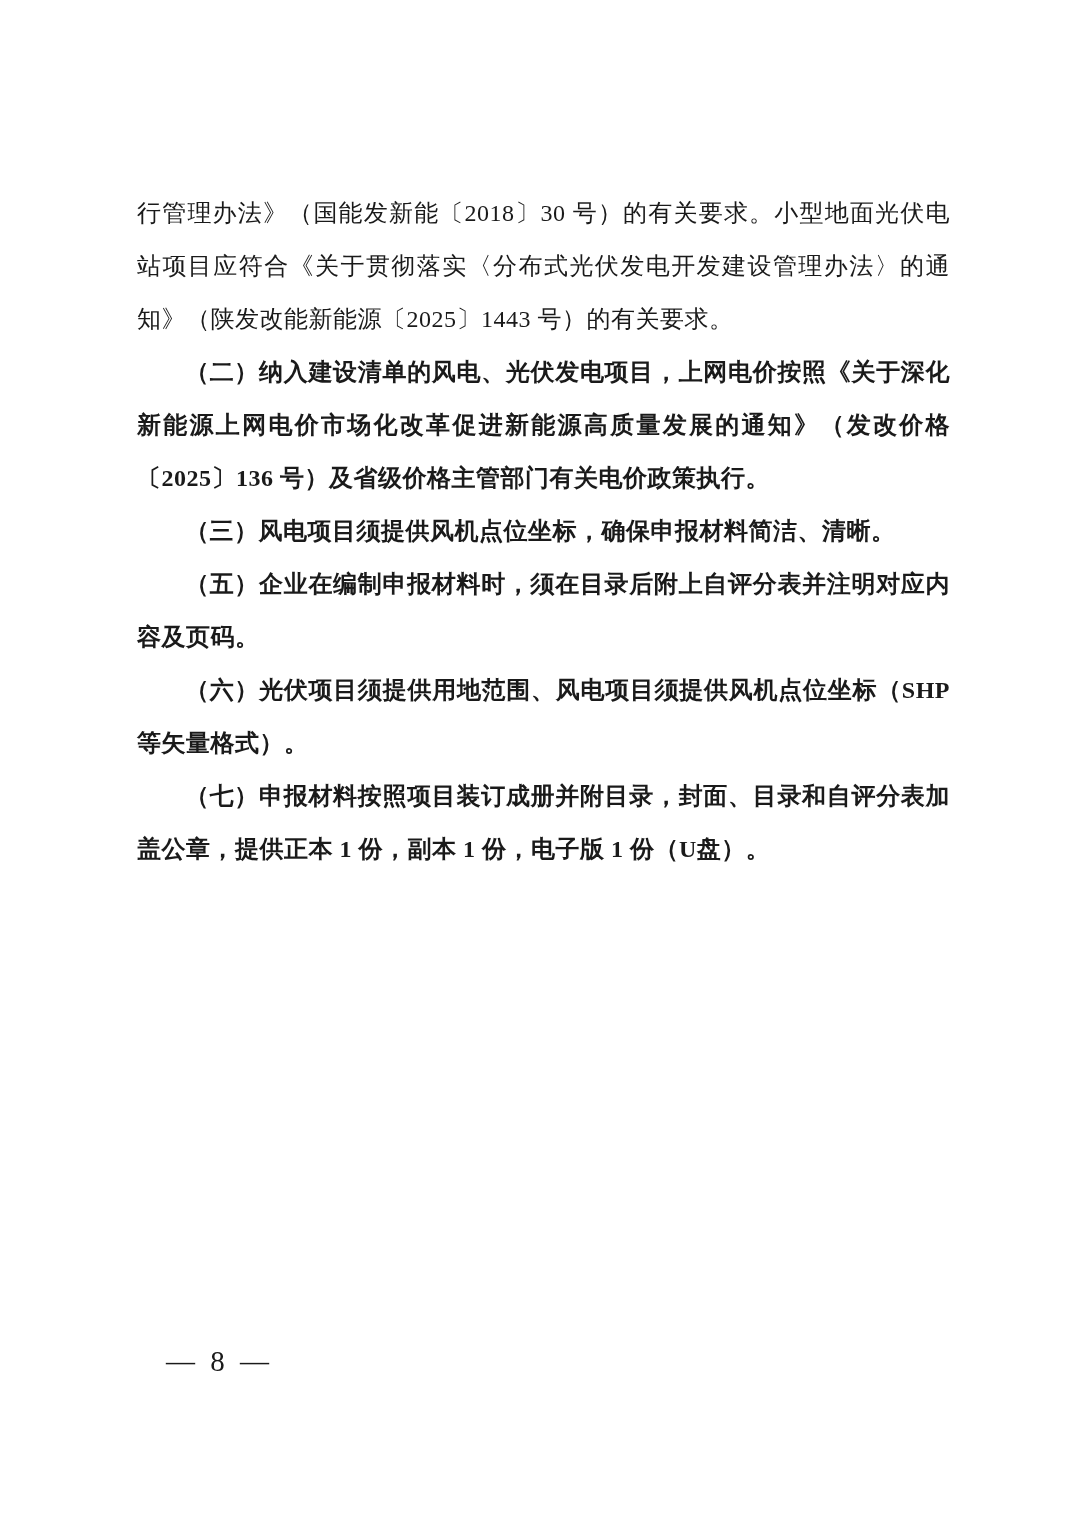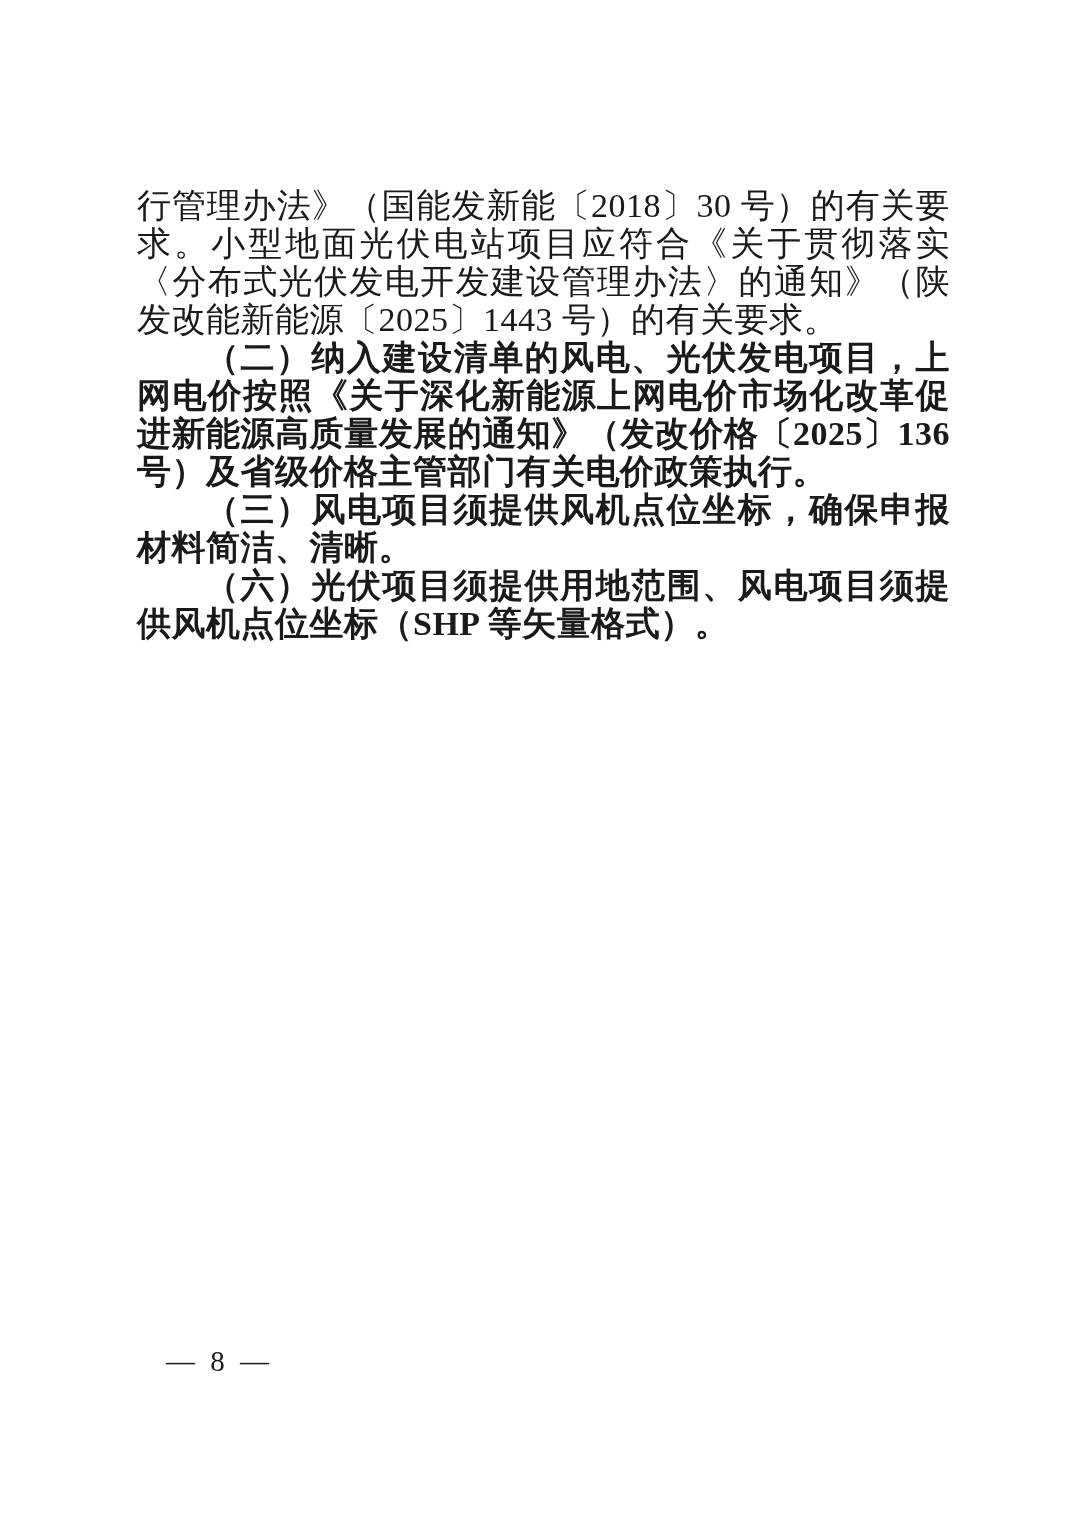--- a/index.html
+++ b/index.html
@@ -15,22 +15,22 @@
     background: #ffffff;
     overflow: hidden;
     font-family: "Liberation Serif", serif;
     color: #1a1a1a;
   }
   .body-text {
     position: absolute;
     left: 137px;
     top: 187px;
     width: 813px;
-    font-size: 34px;
-    line-height: 38px;
+    font-size: 24px;
+    line-height: 53px;
     text-align: justify;
     letter-spacing: 0.5px;
   }
   .body-text p {
     margin: 0;
     padding: 0;
   }
   .body-text p.indent {
     text-indent: 2em;
     font-weight: bold;
@@ -47,20 +47,22 @@
 </style>
 </head>
 <body>
 
 <main class="page">
 
   <section class="body-text">
     <p>行管理办法》（国能发新能〔2018〕30 号）的有关要求。小型地面光伏电站项目应符合《关于贯彻落实〈分布式光伏发电开发建设管理办法〉的通知》（陕发改能新能源〔2025〕1443 号）的有关要求。</p>
     <p class="indent">（二）纳入建设清单的风电、光伏发电项目，上网电价按照《关于深化新能源上网电价市场化改革促进新能源高质量发展的通知》（发改价格〔2025〕136 号）及省级价格主管部门有关电价政策执行。</p>
     <p class="indent">（三）风电项目须提供风机点位坐标，确保申报材料简洁、清晰。</p>
+    <p class="indent">（五）企业在编制申报材料时，须在目录后附上自评分表并注明对应内容及页码。</p>
     <p class="indent">（六）光伏项目须提供用地范围、风电项目须提供风机点位坐标（SHP 等矢量格式）。</p>
+    <p class="indent">（七）申报材料按照项目装订成册并附目录，封面、目录和自评分表加盖公章，提供正本 1 份，副本 1 份，电子版 1 份（U盘）。</p>
   </section>
 
   <footer class="page-footer">
     <span>— 8 —</span>
   </footer>
 
 </main>
 
 </body></html>

